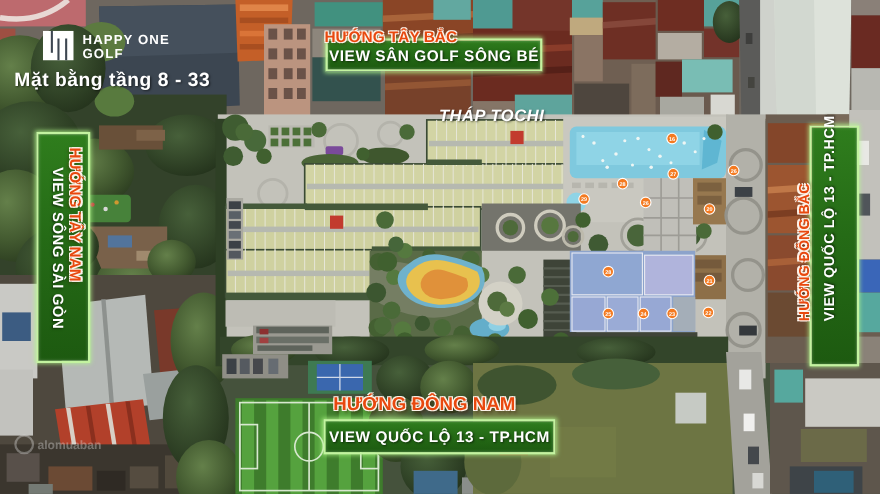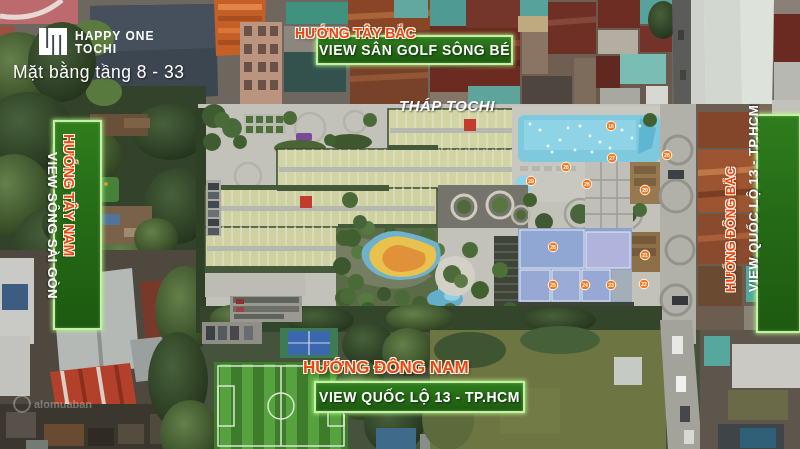--- a/index.html
+++ b/index.html
@@ -1,18 +1,18 @@
 <!DOCTYPE html>
 <html><head>
 <meta charset="utf-8">
 <style>
   html,body{margin:0;padding:0;}
   body{width:800px;height:449px;overflow:hidden;position:relative;font-family:"Liberation Sans",sans-serif;background:#45523c;}
   .abs{position:absolute;}
-  .gbox{background:linear-gradient(180deg,#2f7d1d 0%,#256b16 45%,#1d5a10 100%);border:2px solid #c3f3a0;box-shadow:0 0 4px 1px rgba(180,250,140,.8),inset 0 0 3px rgba(255,255,255,.3);color:#fff;font-weight:bold;display:flex;align-items:center;justify-content:center;margin-left:20px;}
+  .gbox{background:linear-gradient(180deg,#2f7d1d 0%,#256b16 45%,#1d5a10 100%);border:2px solid #c3f3a0;box-shadow:0 0 4px 1px rgba(180,250,140,.8),inset 0 0 3px rgba(255,255,255,.3);color:#fff;font-weight:bold;display:flex;align-items:center;justify-content:center;}
   .red{color:#e8480e;font-weight:bold;text-shadow:-1px -1px 0 #fdf3ea,1px -1px 0 #fdf3ea,-1px 1px 0 #fdf3ea,1px 1px 0 #fdf3ea,2px 2px 3px rgba(60,20,0,.5);white-space:nowrap;}
   .wt{text-shadow:1px 1px 2px rgba(0,0,0,.55);white-space:nowrap;letter-spacing:.5px;}
 </style>
 </head>
 <body>
 
 <svg class="abs" style="left:0;top:0" width="800" height="449" viewBox="0 0 800 449">
   <rect x="0" y="0" width="800" height="449" fill="#45523c"></rect>
   <defs>
     <radialGradient id="tree" cx="40%" cy="35%" r="70%">
@@ -537,24 +537,24 @@
 </svg>
 
 <div class="abs" style="left:40px;top:29px;width:165px;height:28px;">
   <svg width="28" height="27" viewBox="0 0 28 27" style="position:absolute;left:-1px;top:-1px">
     <rect width="28" height="27" fill="#fff"></rect>
     <rect x="7.2" y="0" width="1.9" height="20" fill="#3d4651"></rect>
     <rect x="13.2" y="7" width="1.9" height="20" fill="#3d4651"></rect>
     <rect x="20.2" y="7" width="1.9" height="20" fill="#3d4651"></rect>
   </svg>
   <div class="abs" style="left:35px;top:0px;color:#fff;font-weight:bold;font-size:12px;letter-spacing:1px;white-space:nowrap">HAPPY ONE</div>
-  <div class="abs" style="left:35px;top:13px;color:#fff;font-weight:bold;font-size:12px;letter-spacing:1px;">TOCHI</div>
+  <div class="abs" style="left:35px;top:13px;color:#fff;font-weight:bold;font-size:12px;letter-spacing:1px;">GOLF</div>
 </div>
 
-<div class="abs wt" style="left:13px;top:62px;color:#fff;font-weight:normal;font-size:17.5px;text-align:center;">Mặt bằng tầng 8 - 33</div>
+<div class="abs wt" style="left:13px;top:62px;color:#fff;font-weight:bold;font-size:17.5px;text-align:center;">Mặt bằng tầng 8 - 33</div>
 
 <div class="abs gbox" style="left:296px;top:35px;width:193px;height:26px;font-size:14px;">
     <span class="wt">VIEW SÂN GOLF SÔNG BÉ</span>
   </div>
 
 <div class="abs red" style="left:295px;top:25px;font-size:14px;z-index:5">HƯỚNG TÂY BẮC</div>
 
 <div class="abs wt" style="left:399px;top:97px;color:#fff;font-weight:bold;font-size:15px;letter-spacing:0.5px;font-style:italic;">THÁP TOCHI</div>
 
 <div class="abs gbox" style="left:33px;top:120px;width:45px;height:206px;"></div>

